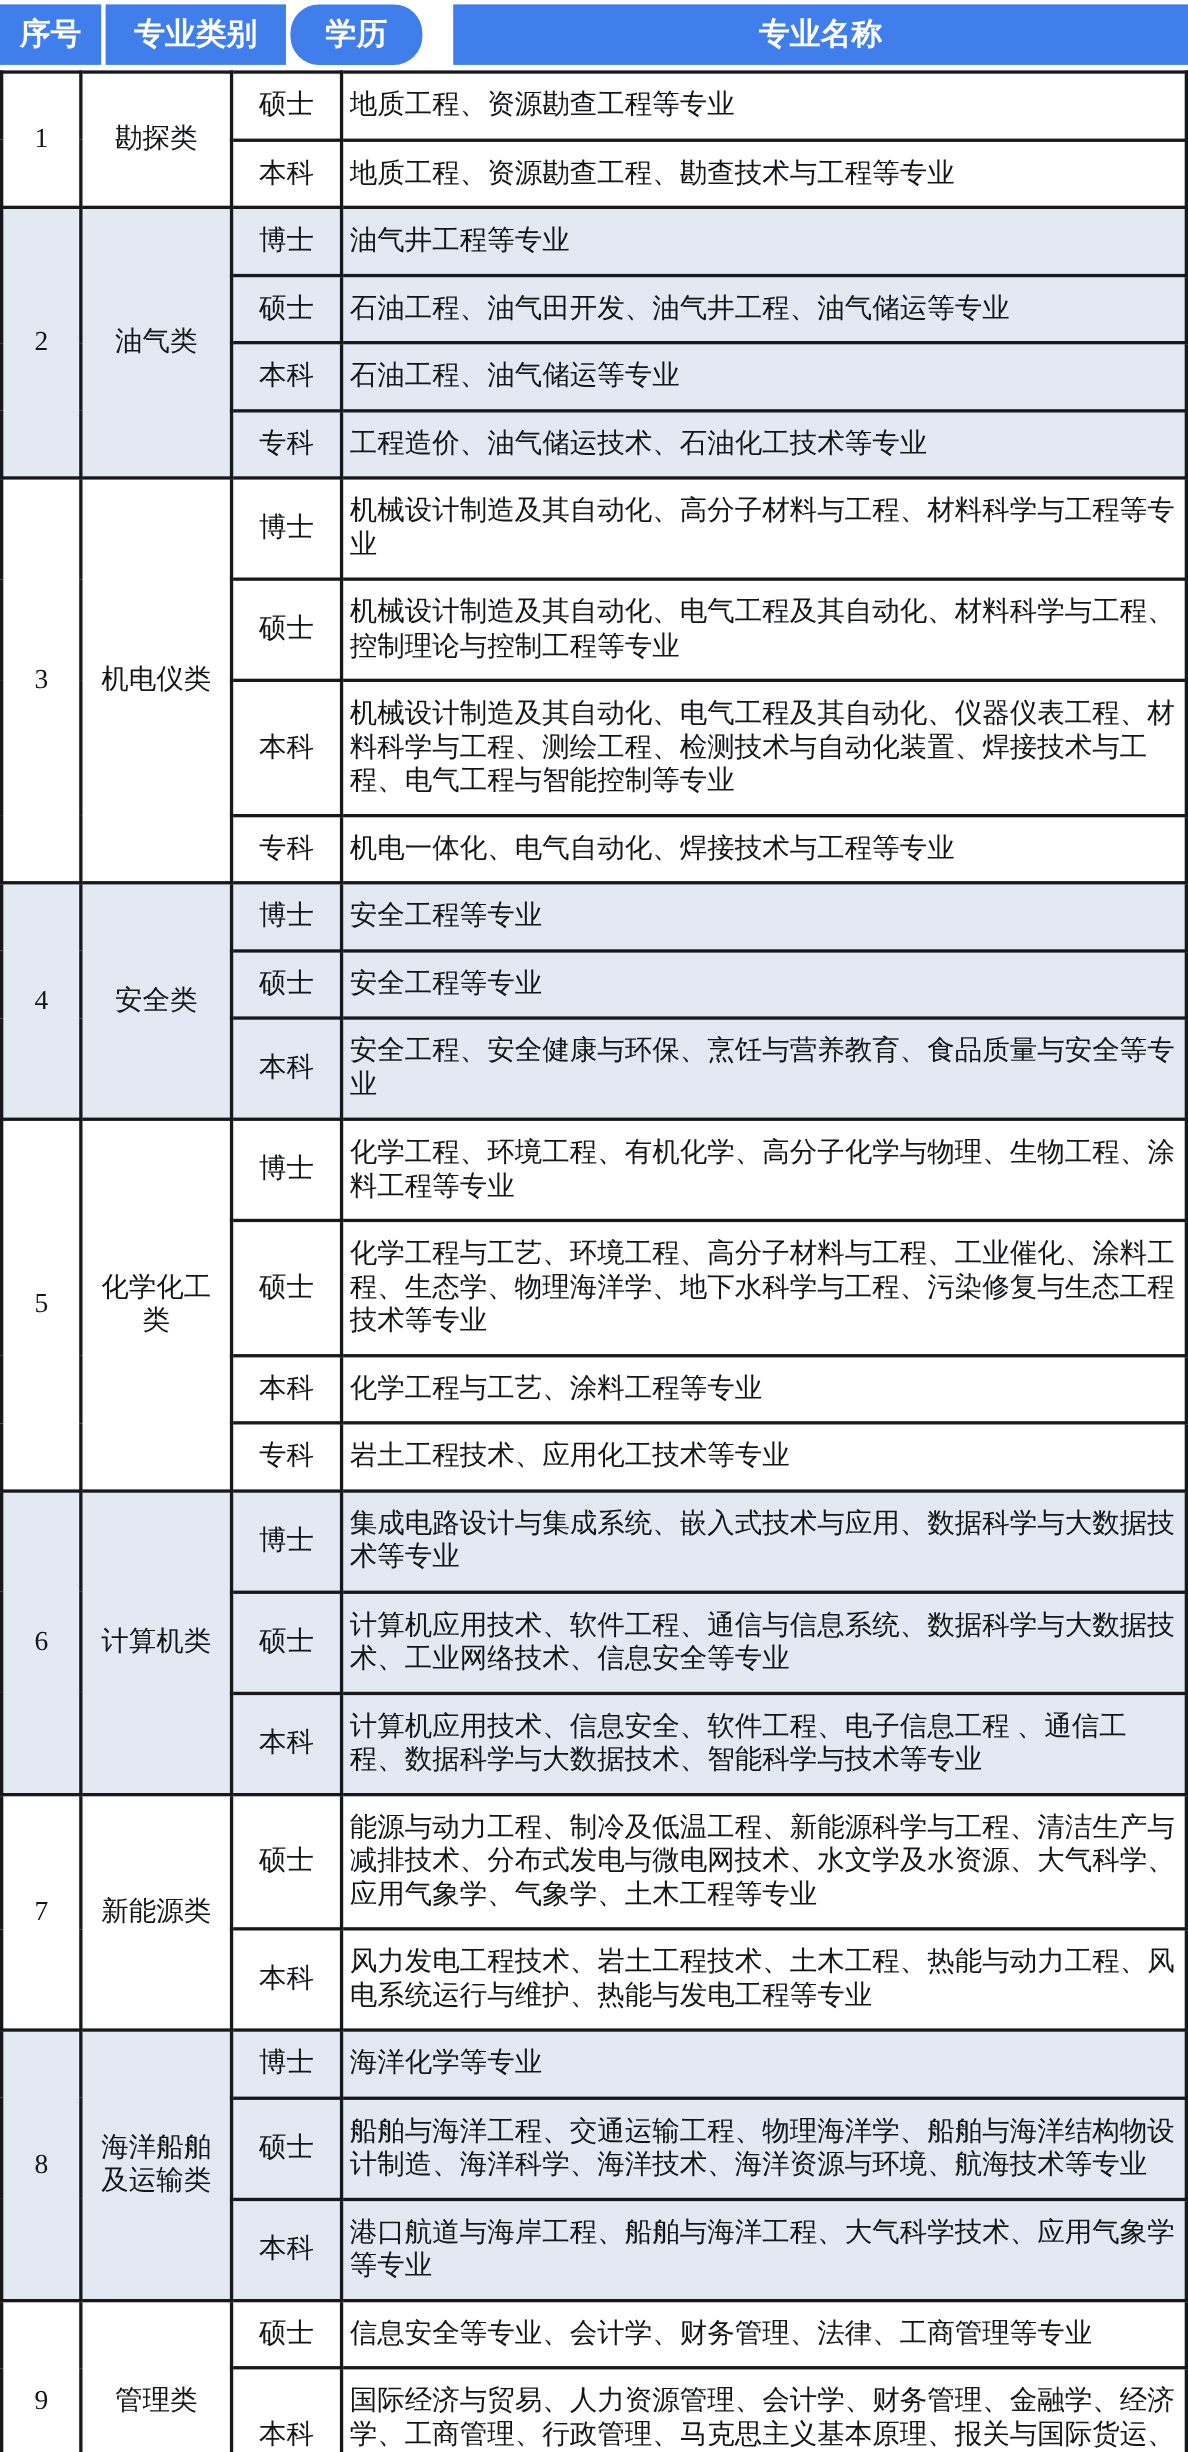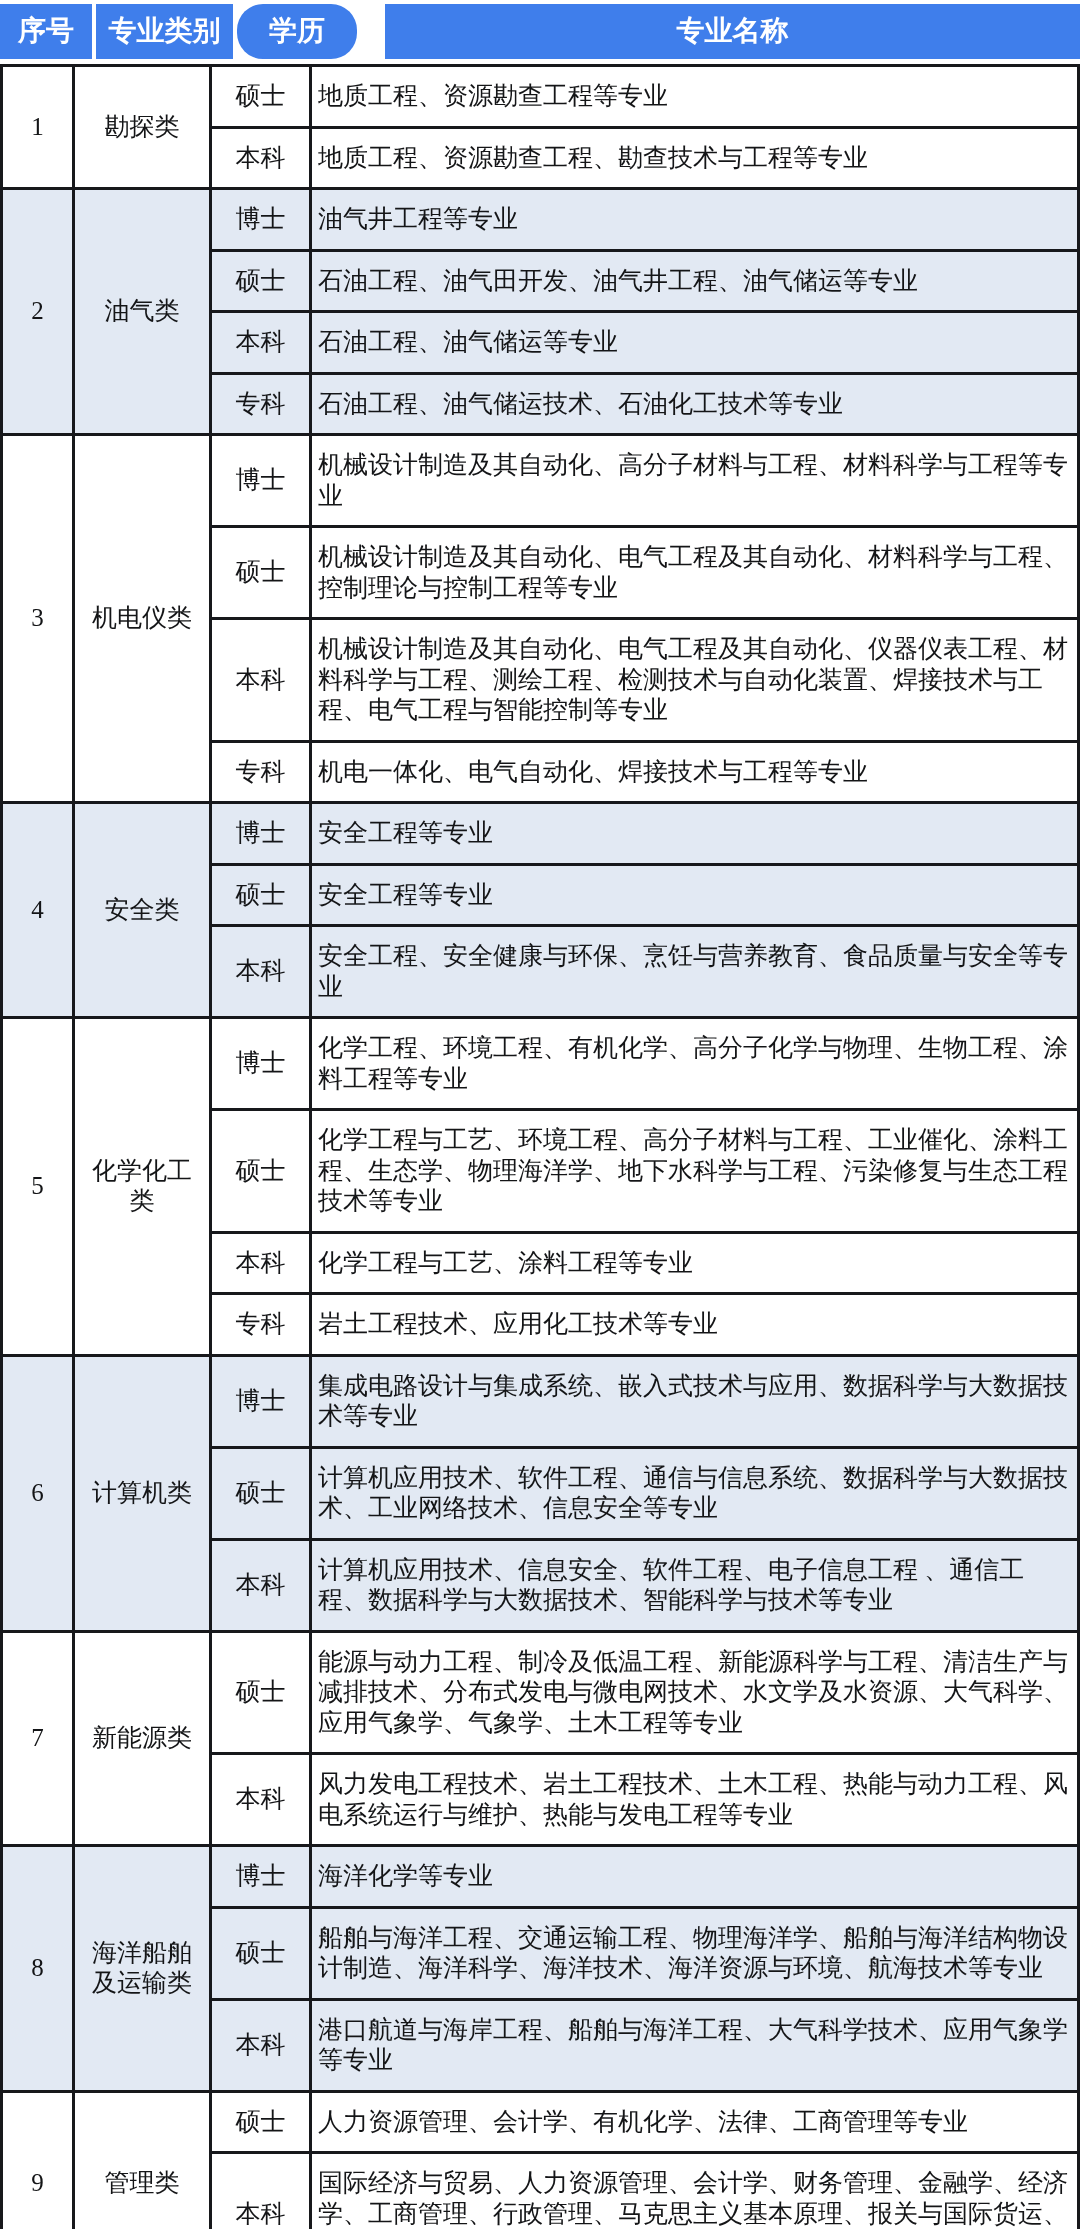--- a/index.html
+++ b/index.html
@@ -33,21 +33,21 @@
     background: var(--header-bg);
     color: var(--header-text);
     font-family: "Liberation Sans", "DejaVu Sans", sans-serif;
     font-weight: bold;
     font-size: 28px;
     line-height: 1;
     text-align: center;
     padding: 13px 0 14px 0;
   }
   .hc-index    { width: 92px;  flex: 0 0 auto; }
-  .hc-category { width: 137px; flex: 0 0 auto; }
+  .hc-category { width: 164px; flex: 0 0 auto; }
   .hc-degree   { width: 120px; flex: 0 0 auto; border-radius: 26px; }
   .hc-majors   { flex: 1 1 auto; margin-left: 24px; }
   
   table.majors {
     width: 100%;
     border-collapse: collapse;
     table-layout: fixed;
   }
   table.majors td {
     border: 3px solid var(--border);
@@ -108,21 +108,21 @@
         <tr class="shaded">
           <td class="col-degree">硕士</td>
           <td class="col-majors">石油工程、油气田开发、油气井工程、油气储运等专业</td>
         </tr>
         <tr class="shaded">
           <td class="col-degree">本科</td>
           <td class="col-majors">石油工程、油气储运等专业</td>
         </tr>
         <tr class="shaded">
           <td class="col-degree">专科</td>
-          <td class="col-majors">石油工程、油气储运技术、石油化工技术等专业</td>
+          <td class="col-majors">工程造价、油气储运技术、石油化工技术等专业</td>
         </tr>
         <tr>
           <td class="col-index" rowspan="4">3</td>
           <td class="col-category" rowspan="4">机电仪类</td>
           <td class="col-degree">博士</td>
           <td class="col-majors">机械设计制造及其自动化、高分子材料与工程、材料科学与工程等专业</td>
         </tr>
         <tr>
           <td class="col-degree">硕士</td>
           <td class="col-majors">机械设计制造及其自动化、电气工程及其自动化、材料科学与工程、控制理论与控制工程等专业</td>
@@ -202,21 +202,21 @@
           <td class="col-majors">船舶与海洋工程、交通运输工程、物理海洋学、船舶与海洋结构物设计制造、海洋科学、海洋技术、海洋资源与环境、航海技术等专业</td>
         </tr>
         <tr class="shaded">
           <td class="col-degree">本科</td>
           <td class="col-majors">港口航道与海岸工程、船舶与海洋工程、大气科学技术、应用气象学等专业</td>
         </tr>
         <tr>
           <td class="col-index" rowspan="2">9</td>
           <td class="col-category" rowspan="2">管理类</td>
           <td class="col-degree">硕士</td>
-          <td class="col-majors">人力资源管理、会计学、有机化学、法律、工商管理等专业</td>
+          <td class="col-majors">信息安全等专业、会计学、财务管理、法律、工商管理等专业</td>
         </tr>
         <tr>
           <td class="col-degree">本科</td>
           <td class="col-majors">国际经济与贸易、人力资源管理、会计学、财务管理、金融学、经济学、工商管理、行政管理、马克思主义基本原理、报关与国际货运、工程造价、物流管理、供应链管理等专业</td>
         </tr>
       </tbody>
   </table>
 
 </div>
 

